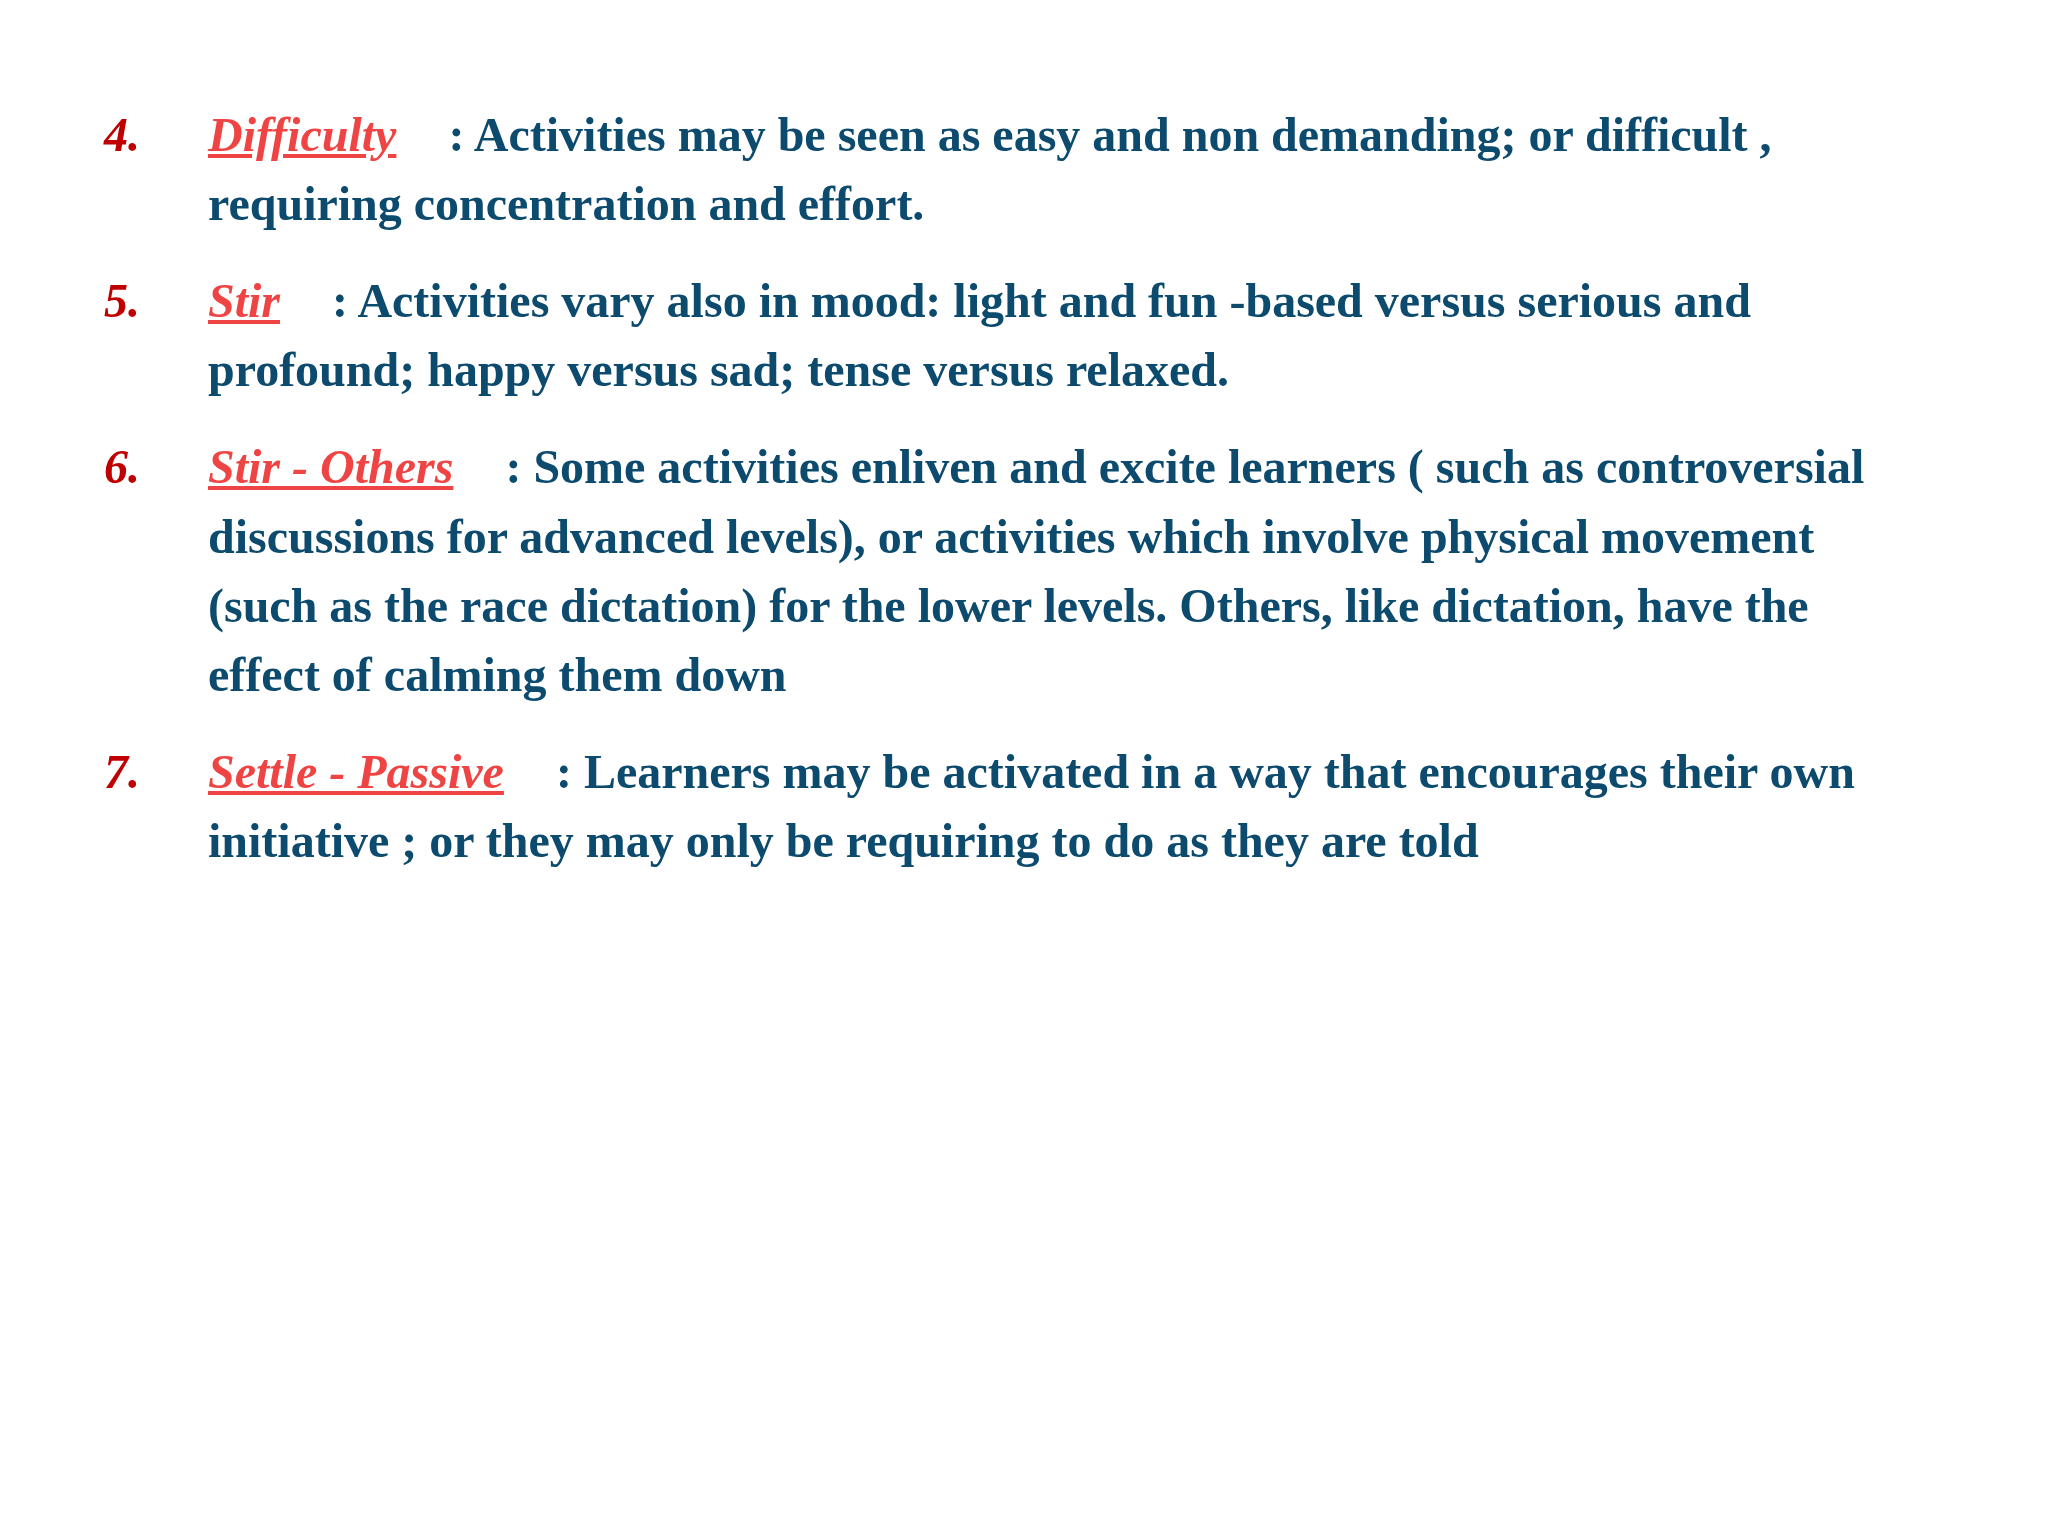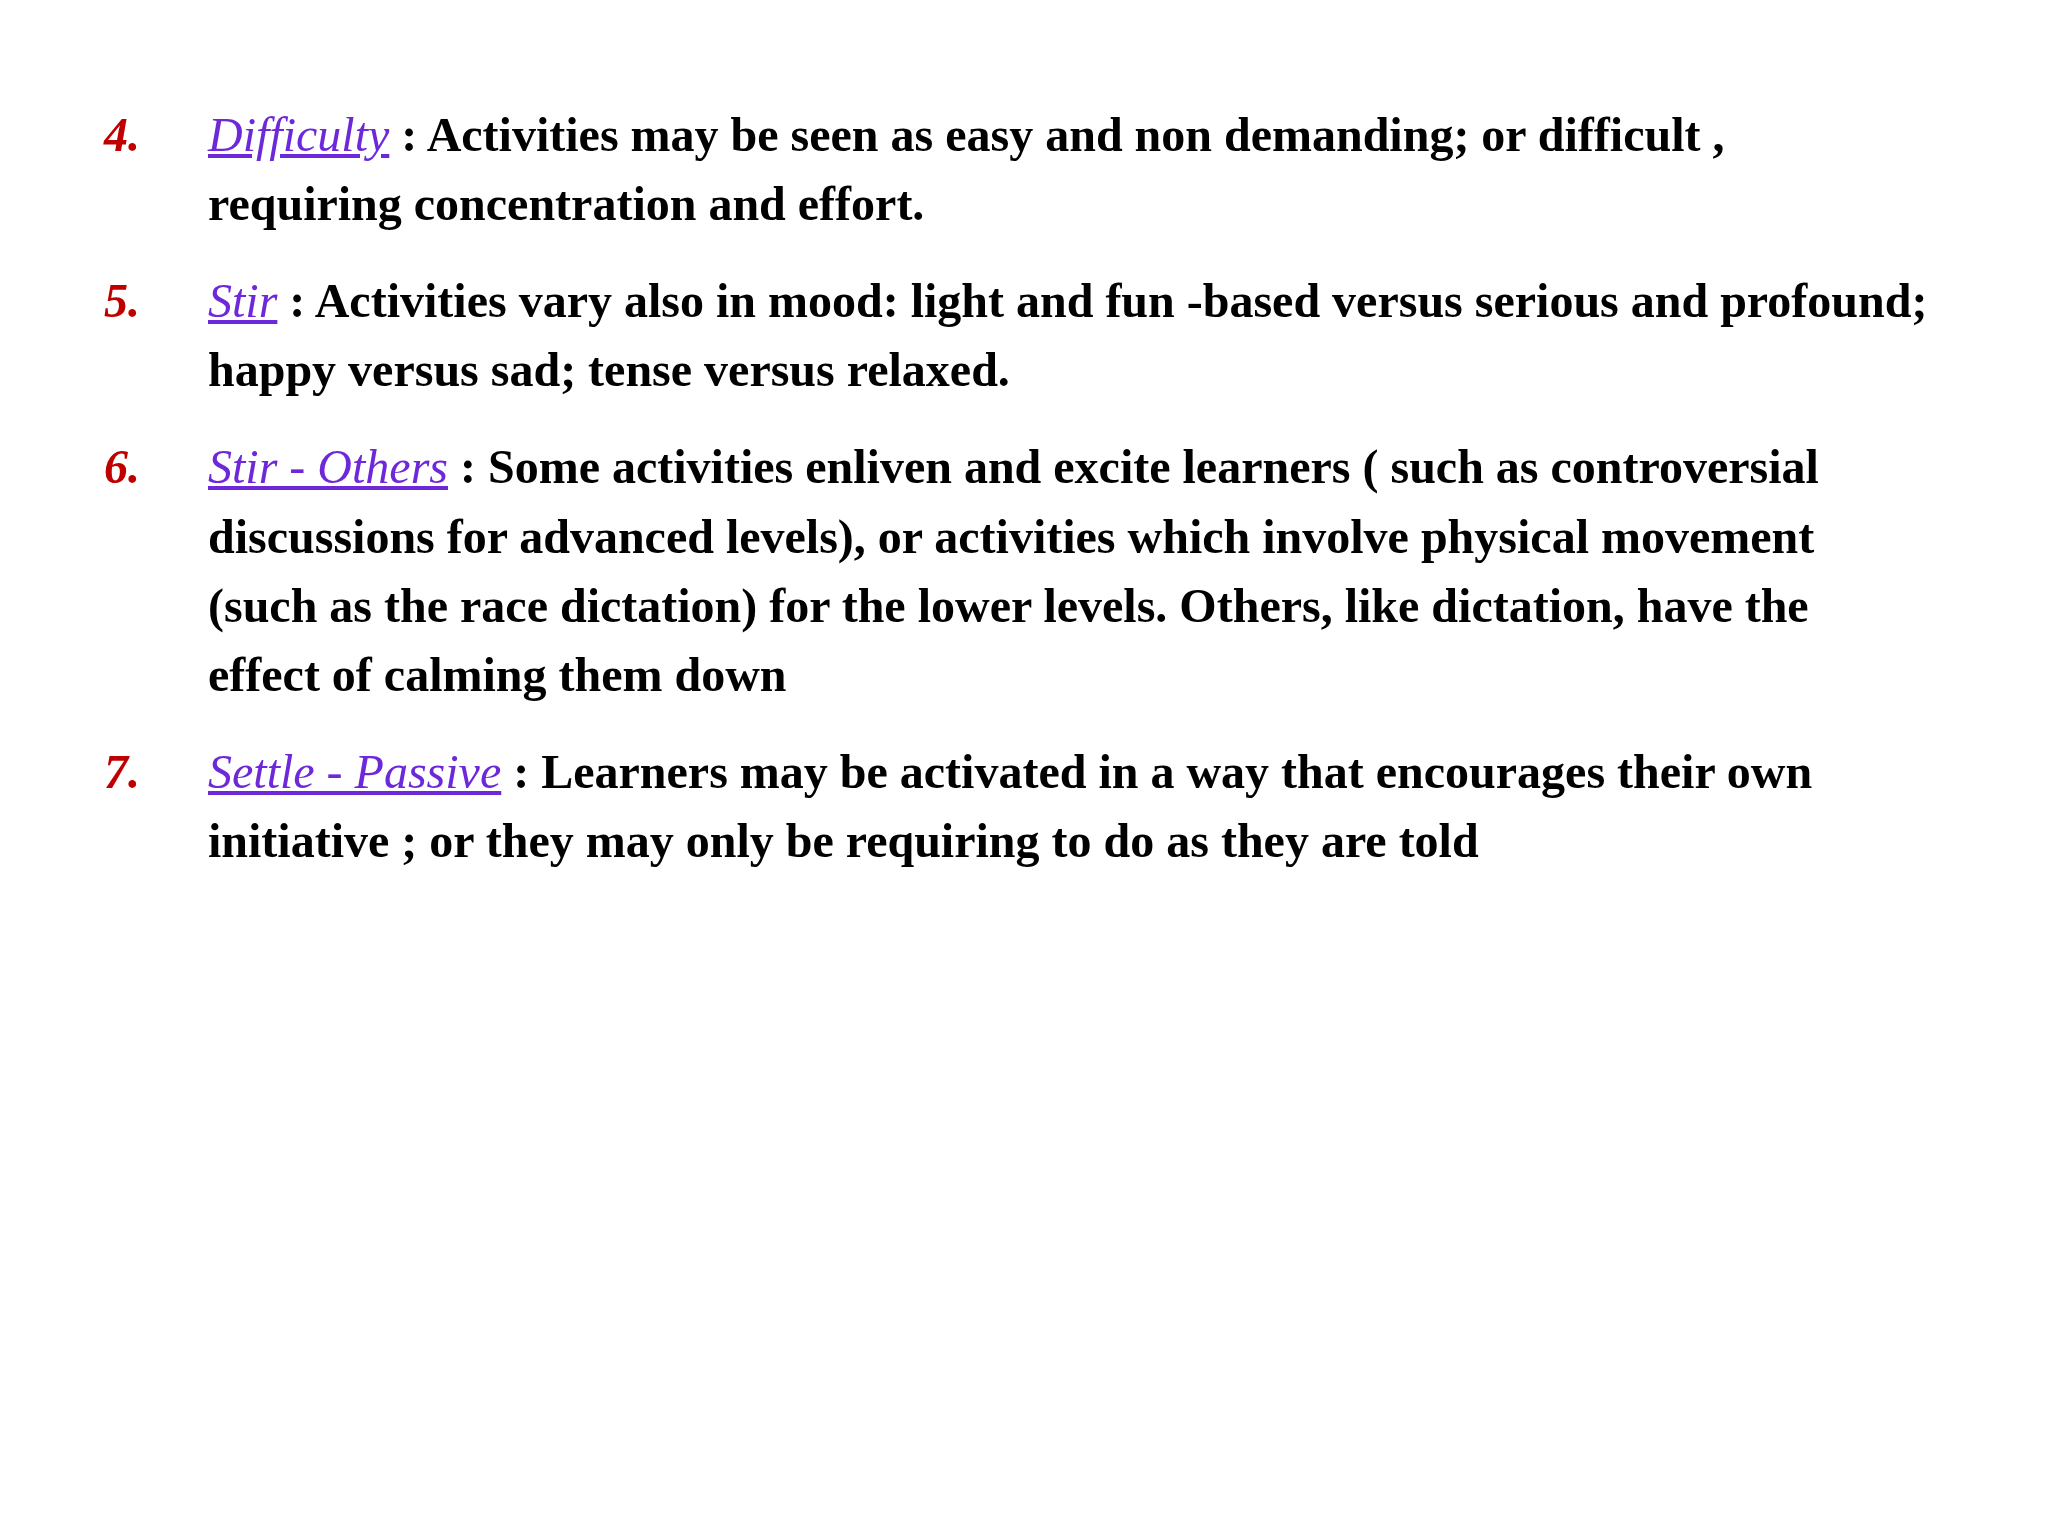--- a/index.html
+++ b/index.html
@@ -44,28 +44,29 @@
   }
   .body-text {
     flex: 1 1 auto;
     font-size: 48px;
     line-height: 1.44;
     font-weight: bold;
     color: #000000;
     max-width: 1720px;
   }
   .term {
-    color: #6d28d9;
+    color: #ef4444;
     font-style: italic;
-    font-weight: normal;
+    font-weight: bold;
     text-decoration: underline;
     white-space: nowrap;
   }
   .rest {
-    color: #000000;
+    color: #0c4a6e;
+    margin-left: 40px;
   }
 </style>
 </head>
 <body>
 
 <div class="slide">
   <ul class="list">
 
     <li class="item">
       <span class="marker">4.</span>

